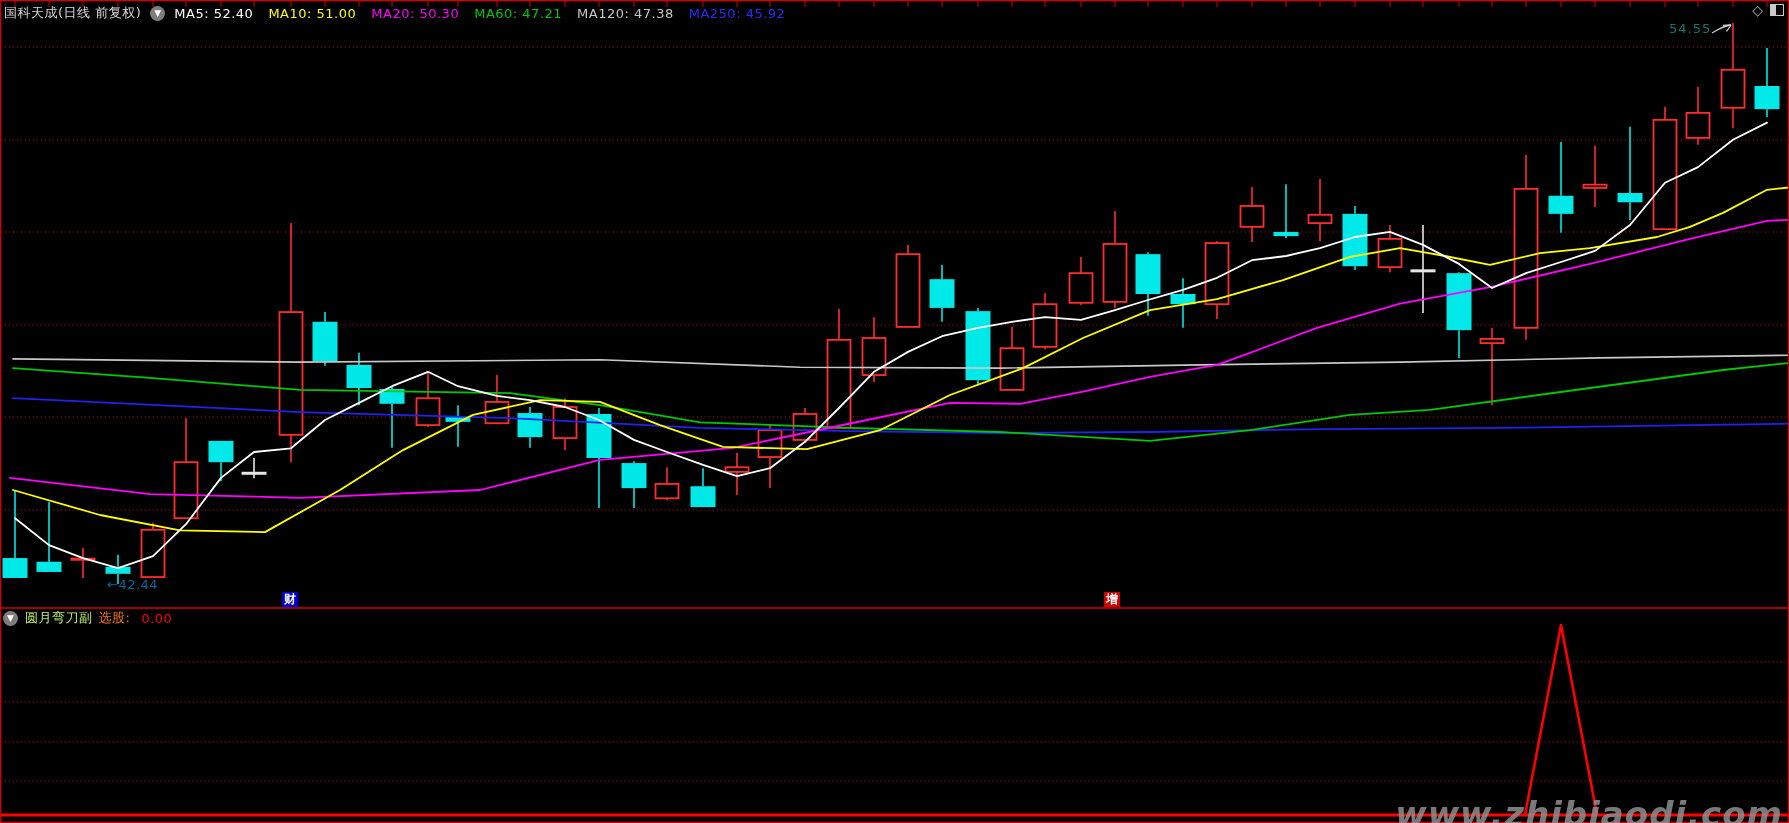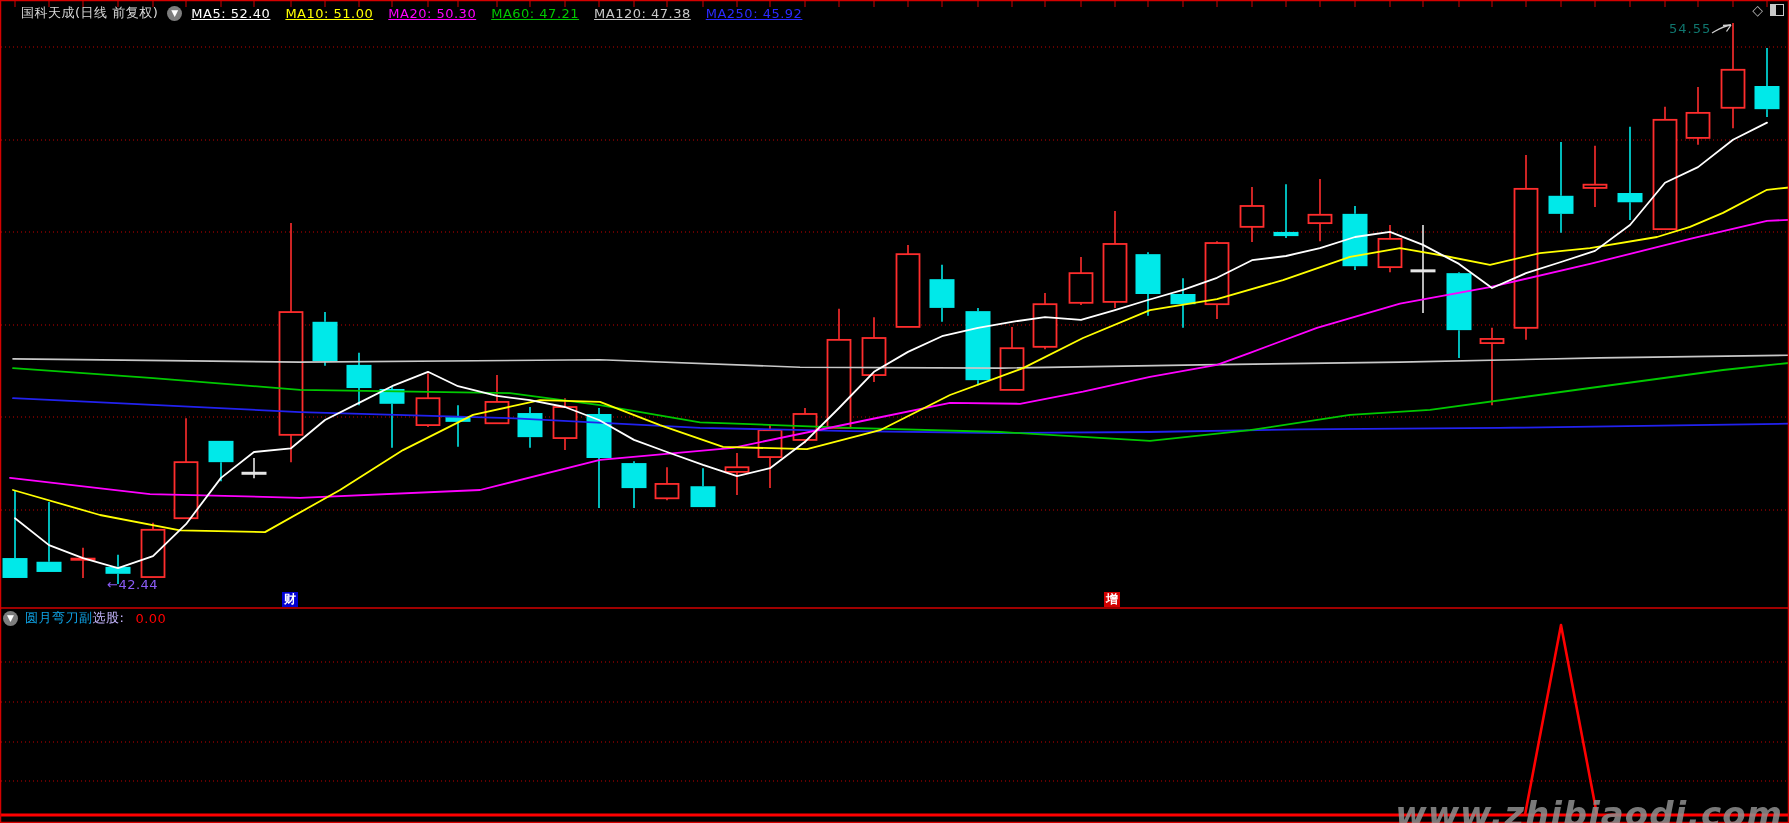--- a/index.html
+++ b/index.html
@@ -1,36 +1,36 @@
 <!DOCTYPE html>
 <html><head>
 <meta charset="utf-8">
 <style>
   html,body{margin:0;padding:0;background:#000;}
   .screen{position:relative;width:1789px;height:823px;background:#000;overflow:hidden;
           font-family:"DejaVu Sans","Liberation Sans",sans-serif;}
   #chart{position:absolute;left:0;top:0;}
   .titlebar{position:absolute;top:0;left:0;height:26px;display:flex;align-items:center;
-            z-index:10;padding-left:21px;font-size:13px;white-space:nowrap;}
+            z-index:10;padding-left:4px;font-size:13px;white-space:nowrap;}
   .title-text{color:#d9d9d9;letter-spacing:0.5px;}
   .chev{width:15px;height:15px;border-radius:50%;background:#7d7d7d;color:#fff;
         display:inline-flex;align-items:center;justify-content:center;
         font-size:9px;line-height:1;margin:0 9px;cursor:pointer;}
-  .ma-item{margin-right:15px;letter-spacing:0.5px;text-decoration:underline;}
+  .ma-item{margin-right:15px;letter-spacing:0.5px;}
   .win-icons{position:absolute;top:4px;right:5px;display:flex;gap:7px;z-index:11;align-items:center;}
   .icon-diamond{color:#b5b5b5;font-size:14px;line-height:12px;}
   .icon-split{width:12px;height:10px;border:1px solid #c9c9c9;display:inline-block;position:relative;background:#000;}
   .icon-split::before{content:"";position:absolute;left:0;top:0;bottom:0;width:5px;background:#c9c9c9;}
   .marker{position:absolute;width:16px;height:15px;color:#fff;font-size:12px;line-height:15px;
           text-align:center;z-index:6;font-weight:bold;}
   .lab{position:absolute;z-index:6;}
   .lab-high{color:#0f766e;font-size:13px;letter-spacing:1px;}
-  .lab-low{color:#8b5cf6;font-size:13px;letter-spacing:0.5px;text-align:right;}
+  .lab-low{color:#0369a1;font-size:13px;letter-spacing:0.5px;text-align:right;}
   .subheader{position:absolute;top:609px;left:3px;display:flex;align-items:center;font-size:13px;z-index:10;}
-  .sub-title{color:#0ea5e9;margin-right:0;letter-spacing:0.5px;}
+  .sub-title{color:#bef264;margin-right:6px;letter-spacing:0.5px;}
   .sub-ind{letter-spacing:0.5px;}
   .watermark{position:absolute;right:6px;top:766px;font-size:34px;font-style:italic;font-weight:bold;
              opacity:0.85;letter-spacing:1px;z-index:4;}
 </style>
 </head>
 <body>
 
 <div class="screen">
 
   <svg id="chart" width="1789" height="823">
@@ -270,19 +270,19 @@
   <div class="lab lab-low" id="lab-low" style="left: 107px; top: 577px;">←42.44</div>
 
   <div id="markers">
       <div class="marker" style="left: 282px; top: 592px; background: rgb(0, 0, 210);">财</div>
       <div class="marker" style="left: 1104px; top: 592px; background: rgb(210, 0, 0);">增</div>
     </div>
 
   <div class="subheader">
     <span class="chev" style="margin-left:0;margin-right:7px;">▼</span>
     <span class="sub-title">圆月弯刀副</span>
-    <span class="sub-ind" id="sub-ind-label" style="color: #c4b5fd;">选股:</span>
+    <span class="sub-ind" id="sub-ind-label" style="color: #f97316;">选股:</span>
     <span class="sub-ind" id="sub-ind-value" style="margin-left: 11px; color: rgb(255, 0, 0);">0.00</span>
   </div>
 
   <div class="watermark" style="color: rgb(143, 143, 143); margin-top: 28px;">www.zhibiaodi.com</div>
 
 </div>
 
 </body></html>

